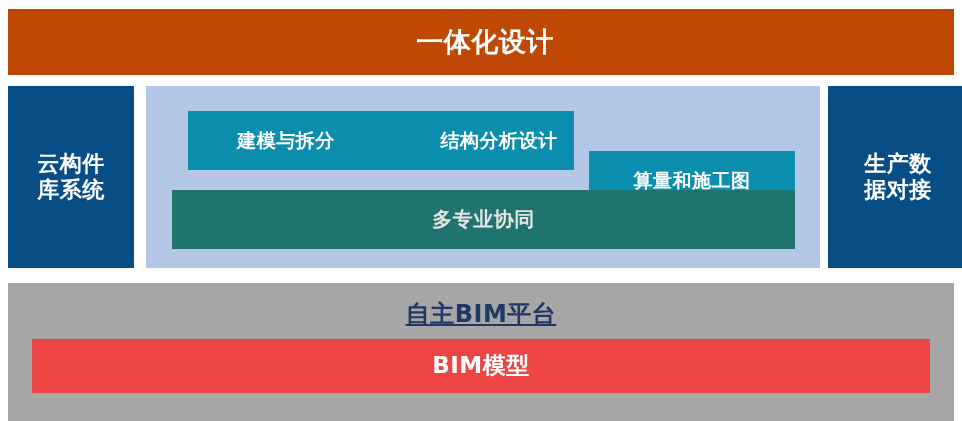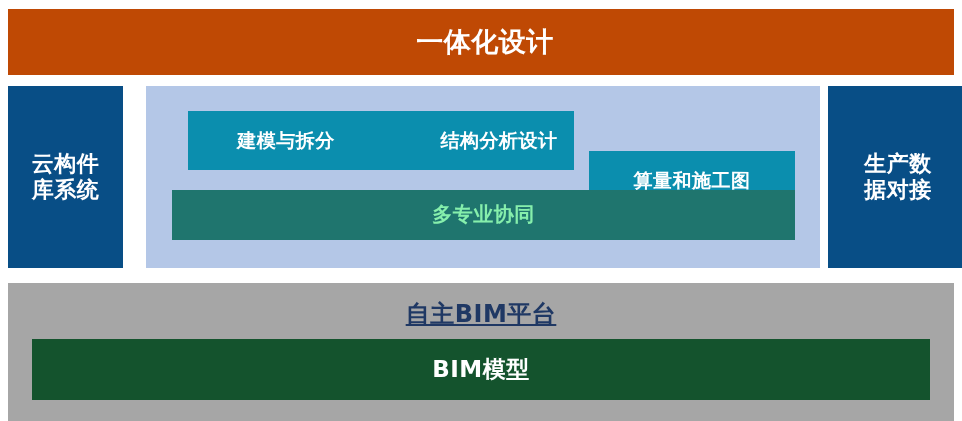--- a/index.html
+++ b/index.html
@@ -44,21 +44,21 @@
   }
 
   
   .pillar {
     background: #084E86;
     color: #FFFFFF;
     font-size: 22px;
     top: 86px;
     height: 182px;
   }
-  .pillar-left  { left: 8px;   width: 115px; }
+  .pillar-left  { left: 8px;   width: 126px; }
   .pillar-right { left: 828px; width: 140px; }
 
   
   .center-panel {
     left: 146px;
     top: 86px;
     width: 674px;
     height: 182px;
     background: #B4C7E7;
     display: block;
@@ -74,23 +74,23 @@
   }
   .cell-1 { left: 172px; width: 196px; margin-left: 16px; }
   .cell-2 { left: 378px; width: 196px; padding-left: 46px; }
   .cell-3 { left: 589px; width: 206px; margin-top: 40px; }
 
   
   .collab-bar {
     left: 172px;
     top: 190px;
     width: 623px;
-    height: 50px;
+    height: 59px;
     background: #1F756E;
-    color: #86efac;
+    color: #e5e5e5;
     font-size: 20px;
     text-align: right;
   }
 
   
   .platform-panel {
     left: 8px;
     top: 283px;
     width: 946px;
     height: 138px;
@@ -104,22 +104,22 @@
     height: 44px;
     color: #1F3864;
     font-size: 24px;
     background: transparent;
     text-decoration: underline;
   }
   .model-bar {
     left: 32px;
     top: 339px;
     width: 898px;
-    height: 61px;
-    background: #14532d;
+    height: 54px;
+    background: #ef4444;
     color: #FFFFFF;
     font-size: 23px;
   }
 </style>
 </head>
 <body>
 
 <div id="diagram">
 
   <div class="box header-band">一体化设计</div>

